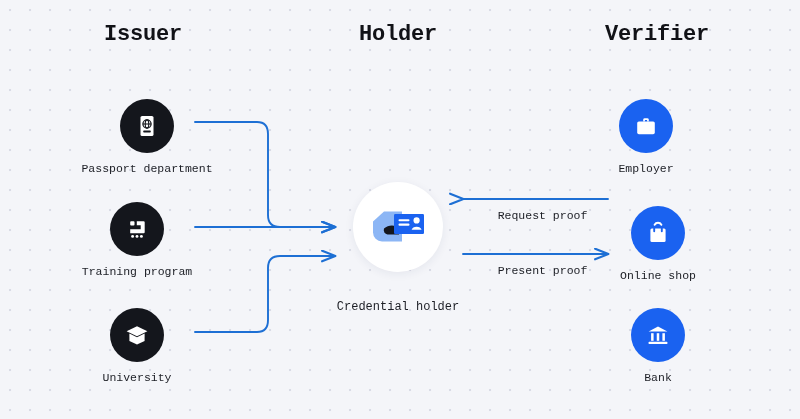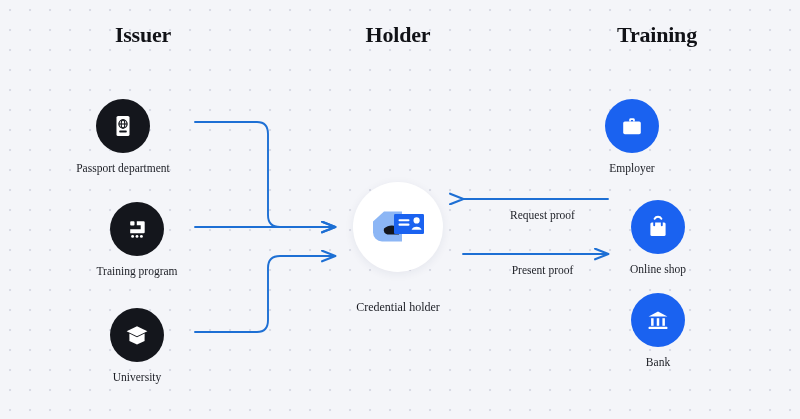--- a/index.html
+++ b/index.html
@@ -10,21 +10,21 @@
   #stage {
     position: relative;
     width: 800px;
     height: 419px;
     overflow: hidden;
     background-color: #f4f5f9;
     background-image:
       radial-gradient(circle at 1px 1px, #d9dbe6 1px, transparent 1.6px);
     background-size: 20px 20px;
     background-position: 9px 9px;
-    font-family: Liberation Serif, serif;
+    font-family: Liberation Mono, monospace;
     -webkit-font-smoothing: antialiased;
   }
 
   
   .col-title {
     position: absolute;
     font-size: 22px;
     font-weight: 700;
     color: #111217;
     letter-spacing: -0.2px;
@@ -63,27 +63,27 @@
   .caption {
     margin-top: 9px;
     font-size: 11.5px;
     color: #1c1e25;
     line-height: 1.2;
     white-space: nowrap;
   }
   .caption.holder { margin-top: 28px; font-size: 12px; }
 
   
-  #node-passport   { left: 123px; top: 99px;  }
+  #node-passport   { left: 147px; top: 99px;  }
   #node-training   { left: 137px; top: 202px; }
   #node-university { left: 137px; top: 308px; }
   #node-holder     { left: 398px; top: 182px; }
-  #node-employer   { left: 632px; top: 99px; text-align: center;  }
-  #node-shop       { left: 658px; top: 200px; }
-  #node-bank       { left: 658px; top: 293px; }
+  #node-employer   { left: 646px; top: 99px; text-align: center;  }
+  #node-shop       { left: 658px; top: 206px; }
+  #node-bank       { left: 658px; top: 308px; }
 
   
   #wires {
     position: absolute;
     left: 0; top: 0;
     width: 800px;
     height: 419px;
     pointer-events: none;
   }
 
@@ -99,21 +99,21 @@
   #label-request { left: 532px; top: 209px; }
   #label-present { left: 532px; top: 264px; text-align: center; }
 </style>
 </head>
 <body>
 
 <div id="stage">
 
   <div class="col-title" id="title-issuer">Issuer</div>
   <div class="col-title" id="title-holder">Holder</div>
-  <div class="col-title" id="title-verifier">Training</div>
+  <div class="col-title" id="title-verifier">Verifier</div>
 
   <svg id="wires" viewBox="0 0 800 419">
     <defs>
       <marker id="ah" markerWidth="9" markerHeight="9" refX="7.2" refY="3.2" orient="auto" markerUnits="strokeWidth">
         <path d="M0.4,0.4 L7.4,3.2 L0.4,6.0" fill="none" stroke="#1d6fd4" stroke-width="1.1" stroke-linecap="round" stroke-linejoin="round"></path>
       </marker>
       <marker id="ahl" markerWidth="9" markerHeight="9" refX="1.8" refY="3.2" orient="auto" markerUnits="strokeWidth">
         <path d="M8.6,0.4 L1.6,3.2 L8.6,6.0" fill="none" stroke="#1d6fd4" stroke-width="1.1" stroke-linecap="round" stroke-linejoin="round"></path>
       </marker>
     </defs>

